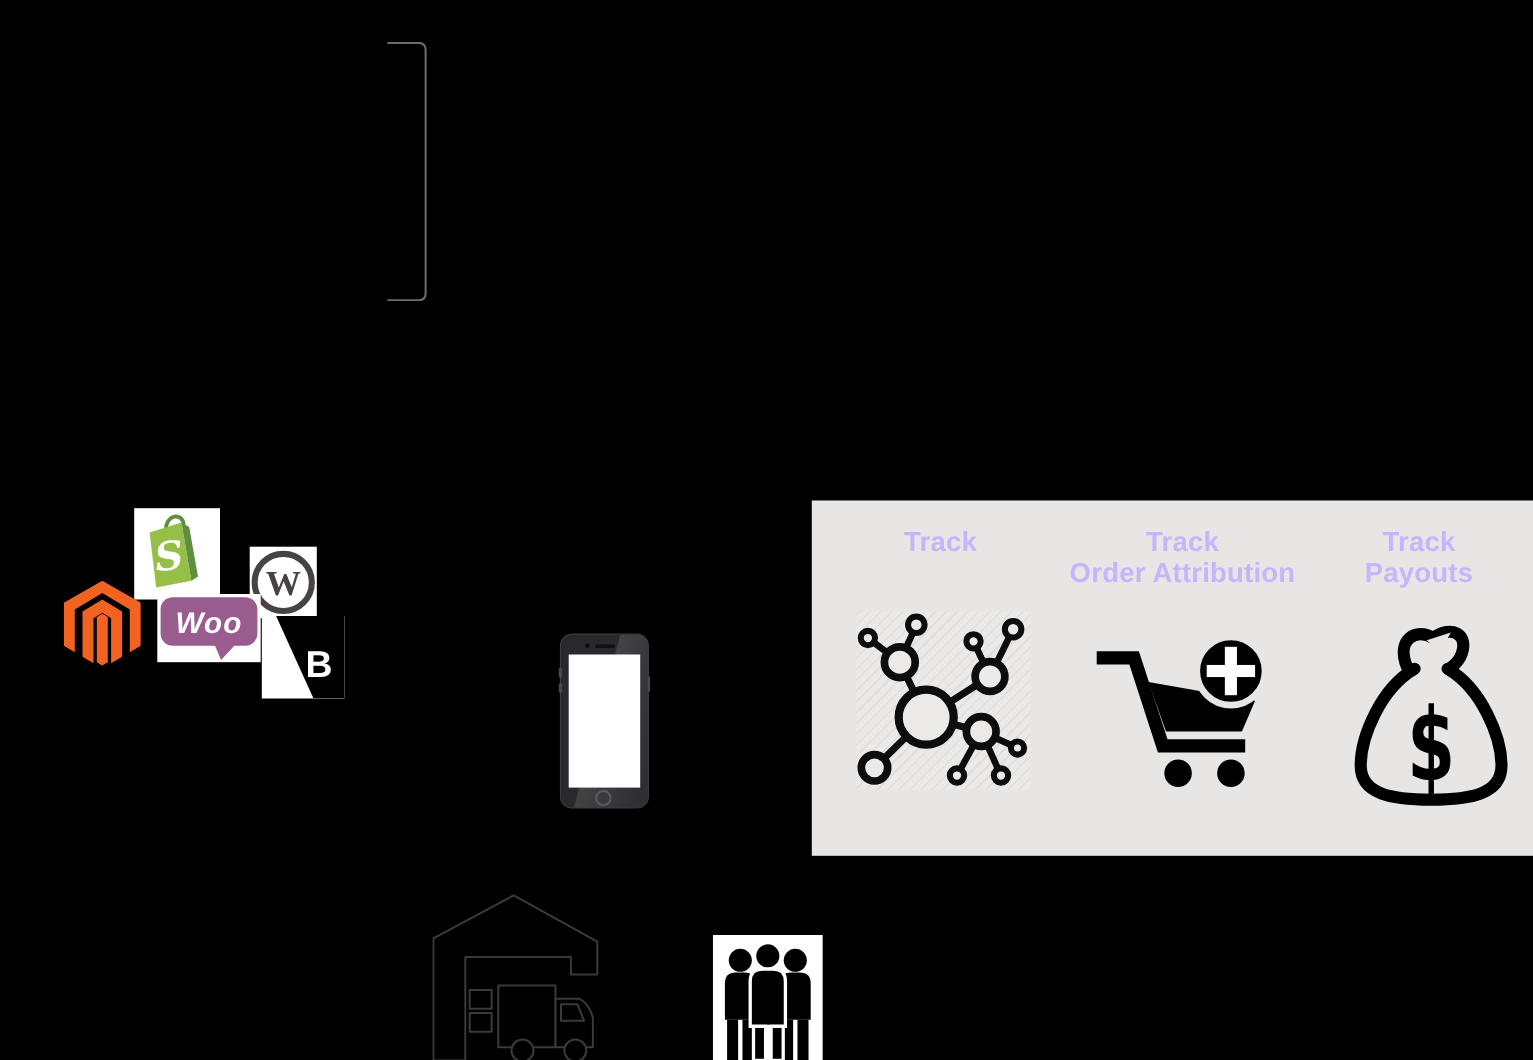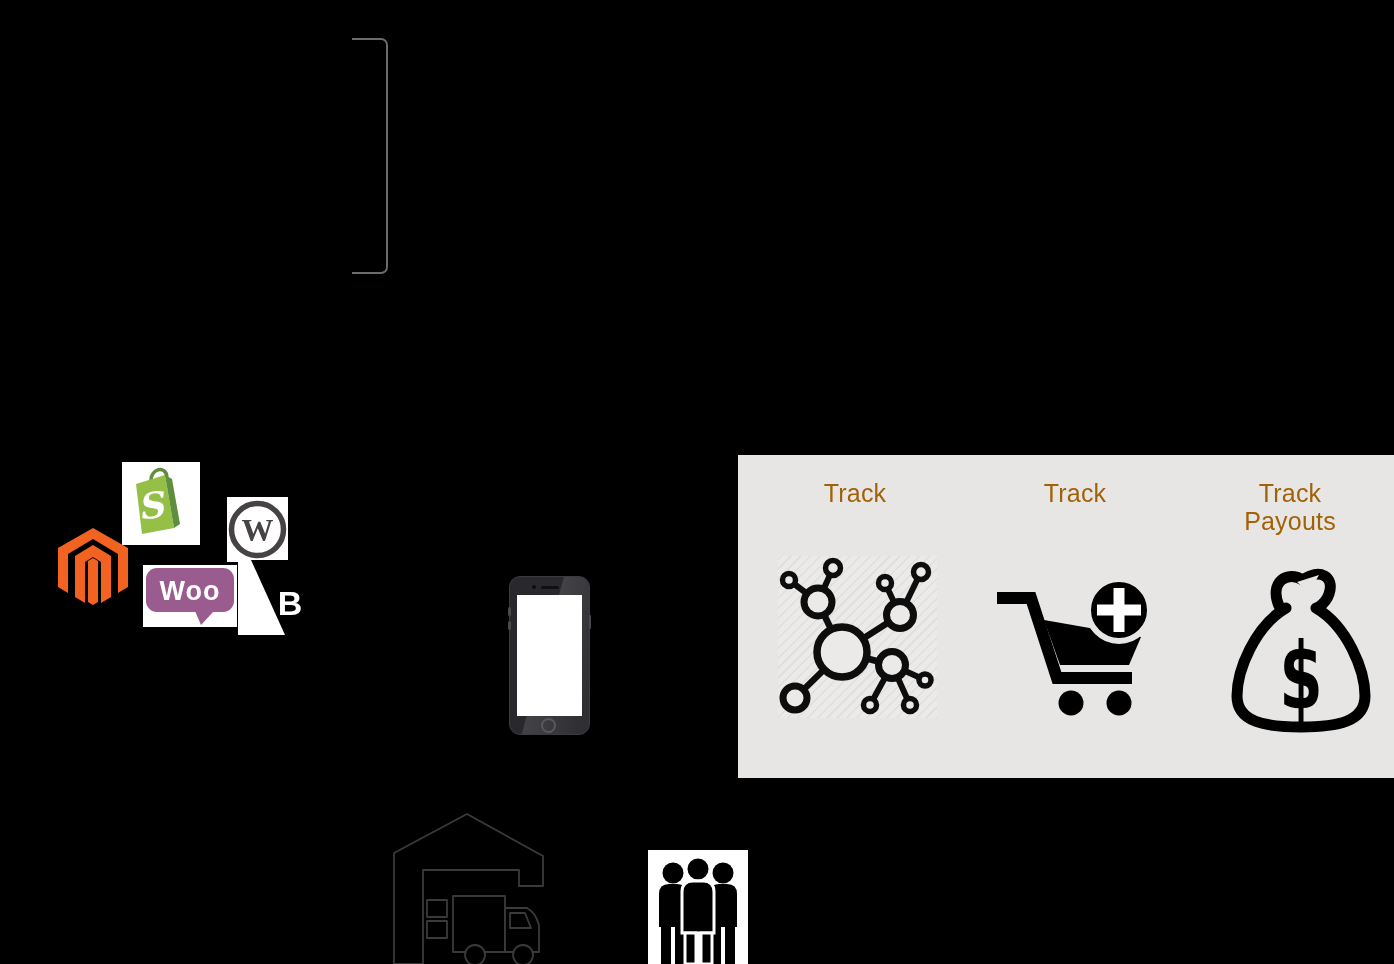--- a/index.html
+++ b/index.html
@@ -8,21 +8,21 @@
 
   
   .bracket{position:absolute;left:352px;top:38px;width:34px;height:232px;
            border-top:2.5px solid #6F6967;border-right:2.5px solid #6F6967;
            border-bottom:2.5px solid #6F6967;border-radius:0 7px 7px 0;}
 
   
   .tile{position:absolute;background:#fff;display:flex;align-items:center;justify-content:center;}
   .tile-shopify{left:122px;top:462px;width:78px;height:83px;}
   .tile-wordpress{left:227px;top:497px;width:61px;height:65px;}
-  .tile-woo{left:143px;top:565px;width:94px;height:62px;}
+  .tile-woo{left:143px;top:540px;width:94px;height:62px;font-style:italic;}
   .tile-bigcommerce{left:238px;top:560px;width:75px;height:75px;}
   .magento{position:absolute;left:58px;top:528px;width:70px;height:82px;}
 
   .shopify-s{font-family:"DejaVu Serif",serif;font-style:italic;font-weight:bold;
              font-size:36px;fill:#fff;}
   .wp-w{font-family:"Liberation Serif",serif;font-weight:bold;font-size:32px;fill:#464342;}
   .woo-word{font-family:"Liberation Sans",sans-serif;font-weight:bold;font-size:27px;fill:#fff;
             letter-spacing:1px;}
   .bc-b{font-family:"Liberation Sans",sans-serif;font-weight:bold;font-size:34px;fill:#fff;}
 
@@ -37,21 +37,21 @@
   .phone-home{position:absolute;left:31px;top:141px;width:15px;height:15px;border:2px solid #59595d;
               border-radius:50%;box-sizing:border-box;}
   .phone-btn{position:absolute;background:#4a4a4e;border-radius:2px;}
   .btn-r{right:-2px;top:38px;width:2.5px;height:14px;}
   .btn-l1{left:-2px;top:30px;width:2.5px;height:9px;}
   .btn-l2{left:-2px;top:44px;width:2.5px;height:9px;}
 
   
   .panel{position:absolute;left:738px;top:455px;width:656px;height:323px;background:#E7E6E4;}
   .feature-title{position:absolute;top:479px;width:220px;text-align:center;
-                 font-weight:400;font-size:25px;line-height:28px;color:#a16207;letter-spacing:.2px;}
+                 font-weight:700;font-size:25px;line-height:28px;color:#c4b5fd;letter-spacing:.2px;}
   .ft-0{left:745px;} .ft-1{left:965px;} .ft-2{left:1180px;}
   .hatch{position:absolute;left:778px;top:556px;width:159px;height:162px;
          background:repeating-linear-gradient(315deg,#e0dfdd 0 1.5px,#eceae8 1.5px 7px);}
   .icon-abs{position:absolute;}
 
   
   .warehouse{position:absolute;left:393px;top:808px;width:152px;height:156px;}
   .people{position:absolute;left:648px;top:850px;width:100px;height:114px;}
 
   svg{display:block;}
@@ -113,20 +113,21 @@
     <div class="phone-btn btn-l2"></div>
   </div>
 
   <div class="panel"></div>
 
   <div class="feature-title ft-0">
     <span style="display:block">Track</span>
   </div>
   <div class="feature-title ft-1">
     <span style="display:block">Track</span>
+    <span style="display:block">Order Attribution</span>
   </div>
   <div class="feature-title ft-2">
     <span style="display:block">Track</span>
     <span style="display:block">Payouts</span>
   </div>
 
   <div class="hatch">
     <svg width="159" height="162" viewBox="0 0 159 162">
       <g stroke="#0d0d0d" fill="none">
         <line x1="40" y1="46" x2="11" y2="24" stroke-width="6"></line>

